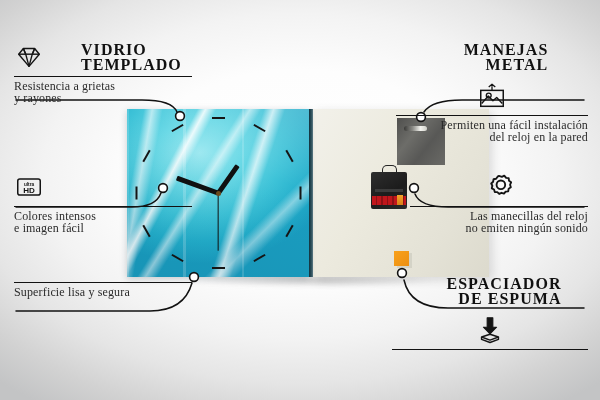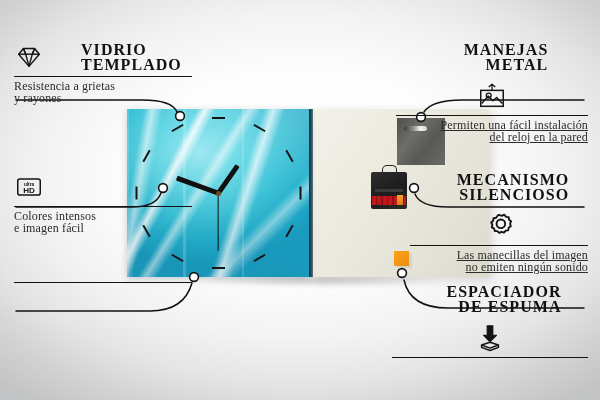--- a/index.html
+++ b/index.html
@@ -88,30 +88,30 @@
   .f-sub {
     font-family: "Liberation Serif", serif;
     font-size: 12px;
     line-height: 11.6px;
     color: #2b2b2b;
     margin-top: 4px;
     white-space: pre-line;
     letter-spacing: 0.15px;
   }
   .feature.left .f-sub { text-align: left; }
-  .feature.right .f-sub { text-align: right; text-decoration: underline; }
+  .feature.right .f-sub { text-align: right; }
 
   
   #feat-glass   { left: 14px;  top: 42px;  width: 178px; }
   #feat-print   { left: 14px;  top: 172px; width: 178px; }
   #feat-edges   { left: 14px;  top: 278px; width: 178px; }
 
   #feat-handles { right: 12px; top: 42px;  width: 192px; }
   #feat-mech    { right: 12px; top: 172px; width: 178px; }
-  #feat-spacer  { right: 12px; top: 284px; width: 196px; }
+  #feat-spacer  { right: 12px; top: 276px; width: 196px; }
 
   
   #clock-front {
     position: absolute;
     left: 127px;
     top: 109px;
     width: 182px;
     height: 168px;
     z-index: 4;
     background:
@@ -362,20 +362,21 @@
         <text x="16" y="22.2" text-anchor="middle" font-family="Liberation Sans, sans-serif" font-size="8.6" font-weight="700" fill="currentColor">HD</text>
       </svg>
     </div>
     <div class="f-rule"></div>
     <div class="f-sub">Colores intensos
 e imagen fácil</div>
   </div>
 
   <div class="feature left" id="feat-edges">
     <div class="f-rule"></div>
+    <div class="f-sub">Superficie lisa y segura</div>
   </div>
 
   <div class="feature right" id="feat-handles">
     <div class="head">
       <div class="f-title">MANEJAS
 METAL</div>
       <svg class="f-icon" viewBox="0 0 32 32">
         <rect x="4" y="10" width="24" height="17" fill="none" stroke="currentColor" stroke-width="1.6"></rect>
         <path d="M5 24 L12 16 L17 21 L21 17.5 L27 24" fill="none" stroke="currentColor" stroke-width="1.5" stroke-linejoin="round"></path>
         <circle cx="12.5" cy="15.5" r="2.6" fill="none" stroke="currentColor" stroke-width="1.4"></circle>
@@ -383,34 +384,32 @@
         <path d="M12.5 6.5 L16 3.5 L19.5 6.5" fill="none" stroke="currentColor" stroke-width="1.4" stroke-linejoin="round"></path>
       </svg>
     </div>
     <div class="f-rule"></div>
     <div class="f-sub">Permiten una fácil instalación
 del reloj en la pared</div>
   </div>
 
   <div class="feature right" id="feat-mech">
     <div class="head">
-      <div class="f-title">MECANISMO
-SILENCIOSO</div>
       <svg class="f-icon" viewBox="0 0 32 32">
         <g fill="none" stroke="currentColor" stroke-width="2" stroke-linejoin="round">
           <path d="M16 4.2 L19.1 5.1 L21.6 3.9 L23.6 6.3 L26.3 6.6 L26.7 9.4 L28.9 11 L27.8 13.6
                    L28.6 16.3 L26.3 17.9 L25.8 20.6 L23.1 21 L21.3 23.1 L18.7 22.2 L16.2 23.4
                    L14.2 21.4 L11.5 21.3 L10.7 18.7 L8.3 17.4 L8.9 14.7 L7.7 12.3 L9.7 10.4
                    L10.2 7.7 L12.9 7.2 L14.5 5 Z"></path>
         </g>
         <circle cx="18" cy="13.6" r="4.6" fill="none" stroke="currentColor" stroke-width="2"></circle>
       </svg>
     </div>
     <div class="f-rule"></div>
-    <div class="f-sub">Las manecillas del imagen
+    <div class="f-sub">Las manecillas del reloj
 no emiten ningún sonido</div>
   </div>
 
   <div class="feature right" id="feat-spacer">
     <div class="head">
       <div class="f-title">ESPACIADOR
 DE ESPUMA</div>
       <svg class="f-icon" viewBox="0 0 32 32">
         <path d="M13 3 L19 3 L19 13 L23 13 L16 20 L9 13 L13 13 Z" fill="currentColor" stroke="currentColor" stroke-width="1.2" stroke-linejoin="round"></path>
         <path d="M7 23.5 L16 20.5 L25 23.5 L16 26.8 Z" fill="none" stroke="currentColor" stroke-width="1.5" stroke-linejoin="round"></path>

